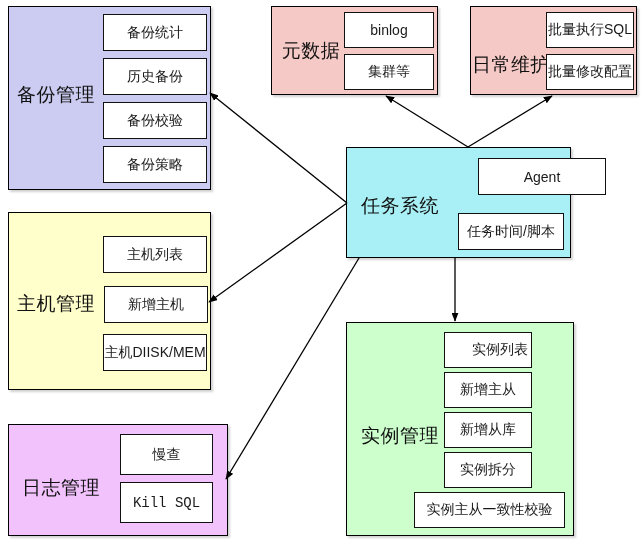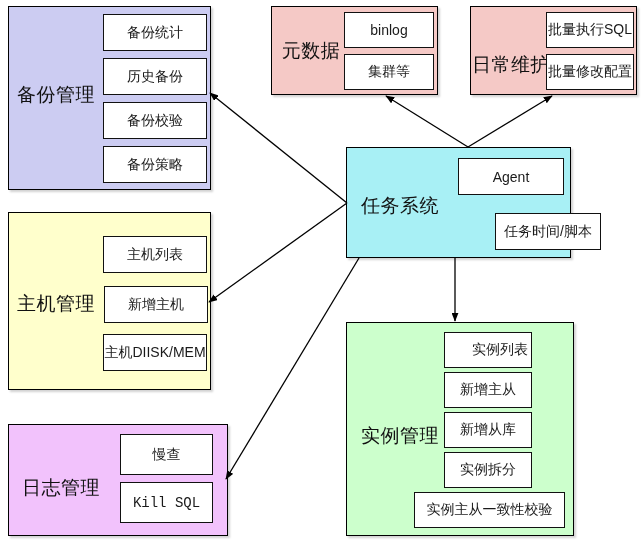--- a/index.html
+++ b/index.html
@@ -65,22 +65,22 @@
       <div class="group" style="left: 271px; top: 6px; width: 167px; height: 89px; background: rgb(245, 201, 198);"></div>
       <div class="group-label" style="left: 275px; top: 38px; width: 72px;">元数据</div>
       <div class="leaf" style="left: 344px; top: 12px; width: 90px; height: 36px;">binlog</div>
       <div class="leaf" style="left: 344px; top: 54px; width: 90px; height: 36px;">集群等</div>
       <div class="group" style="left: 470px; top: 6px; width: 167px; height: 89px; background: rgb(245, 201, 198);"></div>
       <div class="group-label" style="left: 472px; top: 52px; width: 76px;">日常维护</div>
       <div class="leaf" style="left: 546px; top: 12px; width: 88px; height: 36px;">批量执行SQL</div>
       <div class="leaf" style="left: 546px; top: 54px; width: 88px; height: 36px;">批量修改配置</div>
       <div class="group" style="left: 346px; top: 147px; width: 225px; height: 111px; background: rgb(168, 240, 245);"></div>
       <div class="group-label" style="left: 356px; top: 193px; width: 88px;">任务系统</div>
-      <div class="leaf" style="left: 458px; top: 158px; width: 106px; height: 37px;">Agent</div>
-      <div class="leaf" style="left: 458px; top: 213px; width: 106px; height: 37px; margin-left: 37px;">任务时间/脚本</div>
+      <div class="leaf" style="left: 478px; top: 158px; width: 128px; height: 37px;">Agent</div>
+      <div class="leaf" style="left: 458px; top: 213px; width: 106px; height: 37px;">任务时间/脚本</div>
       <div class="group" style="left: 8px; top: 212px; width: 203px; height: 178px; background: rgb(255, 255, 204);"></div>
       <div class="group-label" style="left: 12px; top: 291px; width: 88px;">主机管理</div>
       <div class="leaf" style="left: 103px; top: 236px; width: 104px; height: 37px;">主机列表</div>
       <div class="leaf" style="left: 104px; top: 286px; width: 104px; height: 37px;">新增主机</div>
       <div class="leaf" style="left: 103px; top: 334px; width: 104px; height: 37px;">主机DIISK/MEM</div>
       <div class="group" style="left: 346px; top: 322px; width: 228px; height: 214px; background: rgb(204, 255, 204);"></div>
       <div class="group-label" style="left: 356px; top: 423px; width: 88px; font-family: Liberation Mono, monospace;">实例管理</div>
       <div class="leaf" style="left: 444px; top: 332px; width: 88px; height: 36px; padding-left: 24px;">实例列表</div>
       <div class="leaf" style="left: 444px; top: 372px; width: 88px; height: 36px;">新增主从</div>
       <div class="leaf" style="left: 444px; top: 412px; width: 88px; height: 36px;">新增从库</div>

